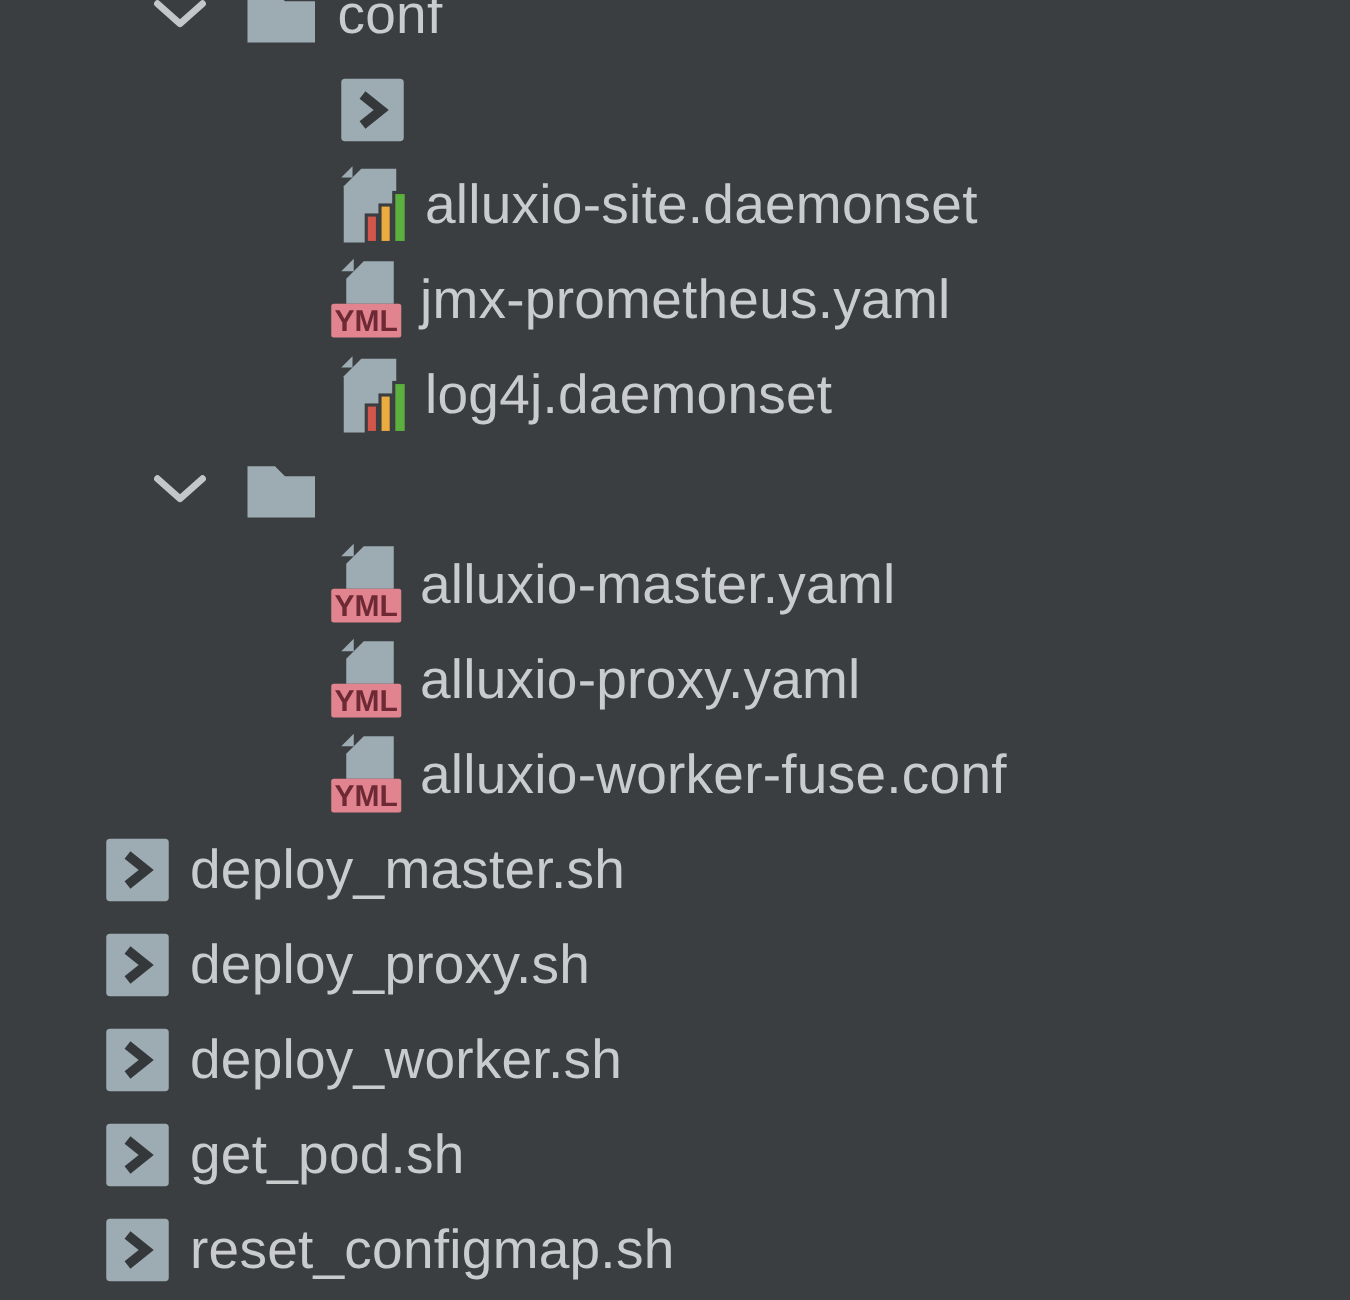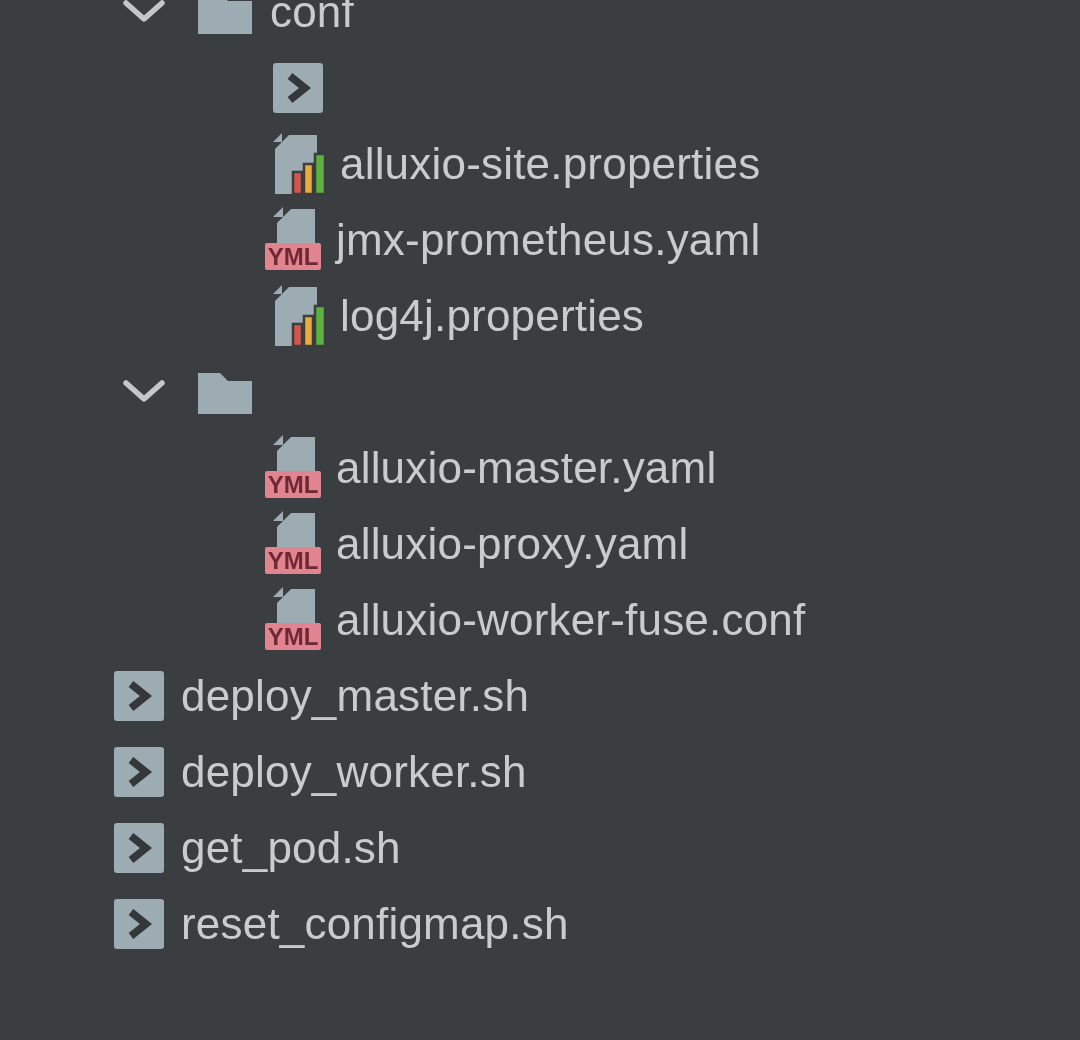--- a/index.html
+++ b/index.html
@@ -19,21 +19,21 @@
     height: 76px;
     display: flex;
     align-items: center;
     white-space: nowrap;
   }
   .row.first {
     margin-top: -26px;
   }
   
   .row.folder      { padding-left: 118px; }
-  .row.file-root   { padding-left: 113px; }
+  .row.file-root   { padding-left: 84px; }
   .row.file-child  { padding-left: 272px; }
 
   .chev {
     width: 52px;
     height: 28px;
     margin-right: 26px;
     display: inline-flex;
     align-items: center;
     justify-content: center;
     flex: 0 0 auto;
@@ -92,21 +92,21 @@
 
     <span class="icon icon-properties">
         <svg width="56" height="64" viewBox="0 0 56 64">
     <polygon points="17,3 45,3 45,62 3,62 3,17" fill="var(--icon-gray)"></polygon>
     <polygon points="1,10 10,1 10,10" fill="var(--icon-gray)"></polygon>
     <rect x="21" y="40" width="9" height="22" fill="var(--bar-red)" stroke="var(--background)" stroke-width="2.5"></rect>
     <rect x="32" y="32" width="9" height="30" fill="var(--bar-amber)" stroke="var(--background)" stroke-width="2.5"></rect>
     <rect x="43" y="22" width="10" height="40" fill="var(--bar-green)" stroke="var(--background)" stroke-width="2.5"></rect>
   </svg>
       </span>
-    <span class="label">alluxio-site.properties</span>
+    <span class="label">alluxio-site.daemonset</span>
   </div>
     <div class="row file-child">
 
     <span class="icon icon-yaml">
         <svg width="56" height="66" viewBox="0 0 56 66">
     <polygon points="26,2 50,2 50,36 12,36 12,16" fill="var(--icon-gray)"></polygon>
     <polygon points="8,10 18,0 18,10" fill="var(--icon-gray)"></polygon>
     <rect x="0" y="36" width="56" height="27" rx="2" fill="var(--yml-badge-bg)"></rect>
     <text class="badge-text" x="28" y="58" text-anchor="middle" font-size="24" fill="var(--yml-badge-fg)">YML</text>
   </svg>
@@ -117,21 +117,21 @@
 
     <span class="icon icon-properties">
         <svg width="56" height="64" viewBox="0 0 56 64">
     <polygon points="17,3 45,3 45,62 3,62 3,17" fill="var(--icon-gray)"></polygon>
     <polygon points="1,10 10,1 10,10" fill="var(--icon-gray)"></polygon>
     <rect x="21" y="40" width="9" height="22" fill="var(--bar-red)" stroke="var(--background)" stroke-width="2.5"></rect>
     <rect x="32" y="32" width="9" height="30" fill="var(--bar-amber)" stroke="var(--background)" stroke-width="2.5"></rect>
     <rect x="43" y="22" width="10" height="40" fill="var(--bar-green)" stroke="var(--background)" stroke-width="2.5"></rect>
   </svg>
       </span>
-    <span class="label">log4j.properties</span>
+    <span class="label">log4j.daemonset</span>
   </div>
     <div class="row folder">
     <span class="chev">
       <svg width="46" height="28" viewBox="0 0 46 28" fill="none">
         <polyline points="5,5 23,21 41,5" stroke="var(--chevron)" stroke-width="5.5" stroke-linecap="round" stroke-linejoin="round"></polyline>
       </svg>
     </span>
     <span class="icon icon-folder">
         <svg width="58" height="48" viewBox="0 0 58 48">
     <path d="M2 5 H24 L32 13 H56 V46 H2 Z" fill="var(--icon-gray)"></path>
@@ -185,20 +185,30 @@
     <span class="label">deploy_master.sh</span>
   </div>
     <div class="row file-root">
 
     <span class="icon icon-shell">
         <svg width="52" height="52" viewBox="0 0 52 52">
     <rect x="1" y="1" width="50" height="50" rx="3" fill="var(--icon-gray)"></rect>
     <polyline points="18,14 33,26 18,38" fill="none" stroke="var(--glyph-dark)" stroke-width="7.5" stroke-linejoin="miter"></polyline>
   </svg>
       </span>
+    <span class="label">deploy_proxy.sh</span>
+  </div>
+    <div class="row file-root">
+
+    <span class="icon icon-shell">
+        <svg width="52" height="52" viewBox="0 0 52 52">
+    <rect x="1" y="1" width="50" height="50" rx="3" fill="var(--icon-gray)"></rect>
+    <polyline points="18,14 33,26 18,38" fill="none" stroke="var(--glyph-dark)" stroke-width="7.5" stroke-linejoin="miter"></polyline>
+  </svg>
+      </span>
     <span class="label">deploy_worker.sh</span>
   </div>
     <div class="row file-root">
 
     <span class="icon icon-shell">
         <svg width="52" height="52" viewBox="0 0 52 52">
     <rect x="1" y="1" width="50" height="50" rx="3" fill="var(--icon-gray)"></rect>
     <polyline points="18,14 33,26 18,38" fill="none" stroke="var(--glyph-dark)" stroke-width="7.5" stroke-linejoin="miter"></polyline>
   </svg>
       </span>

